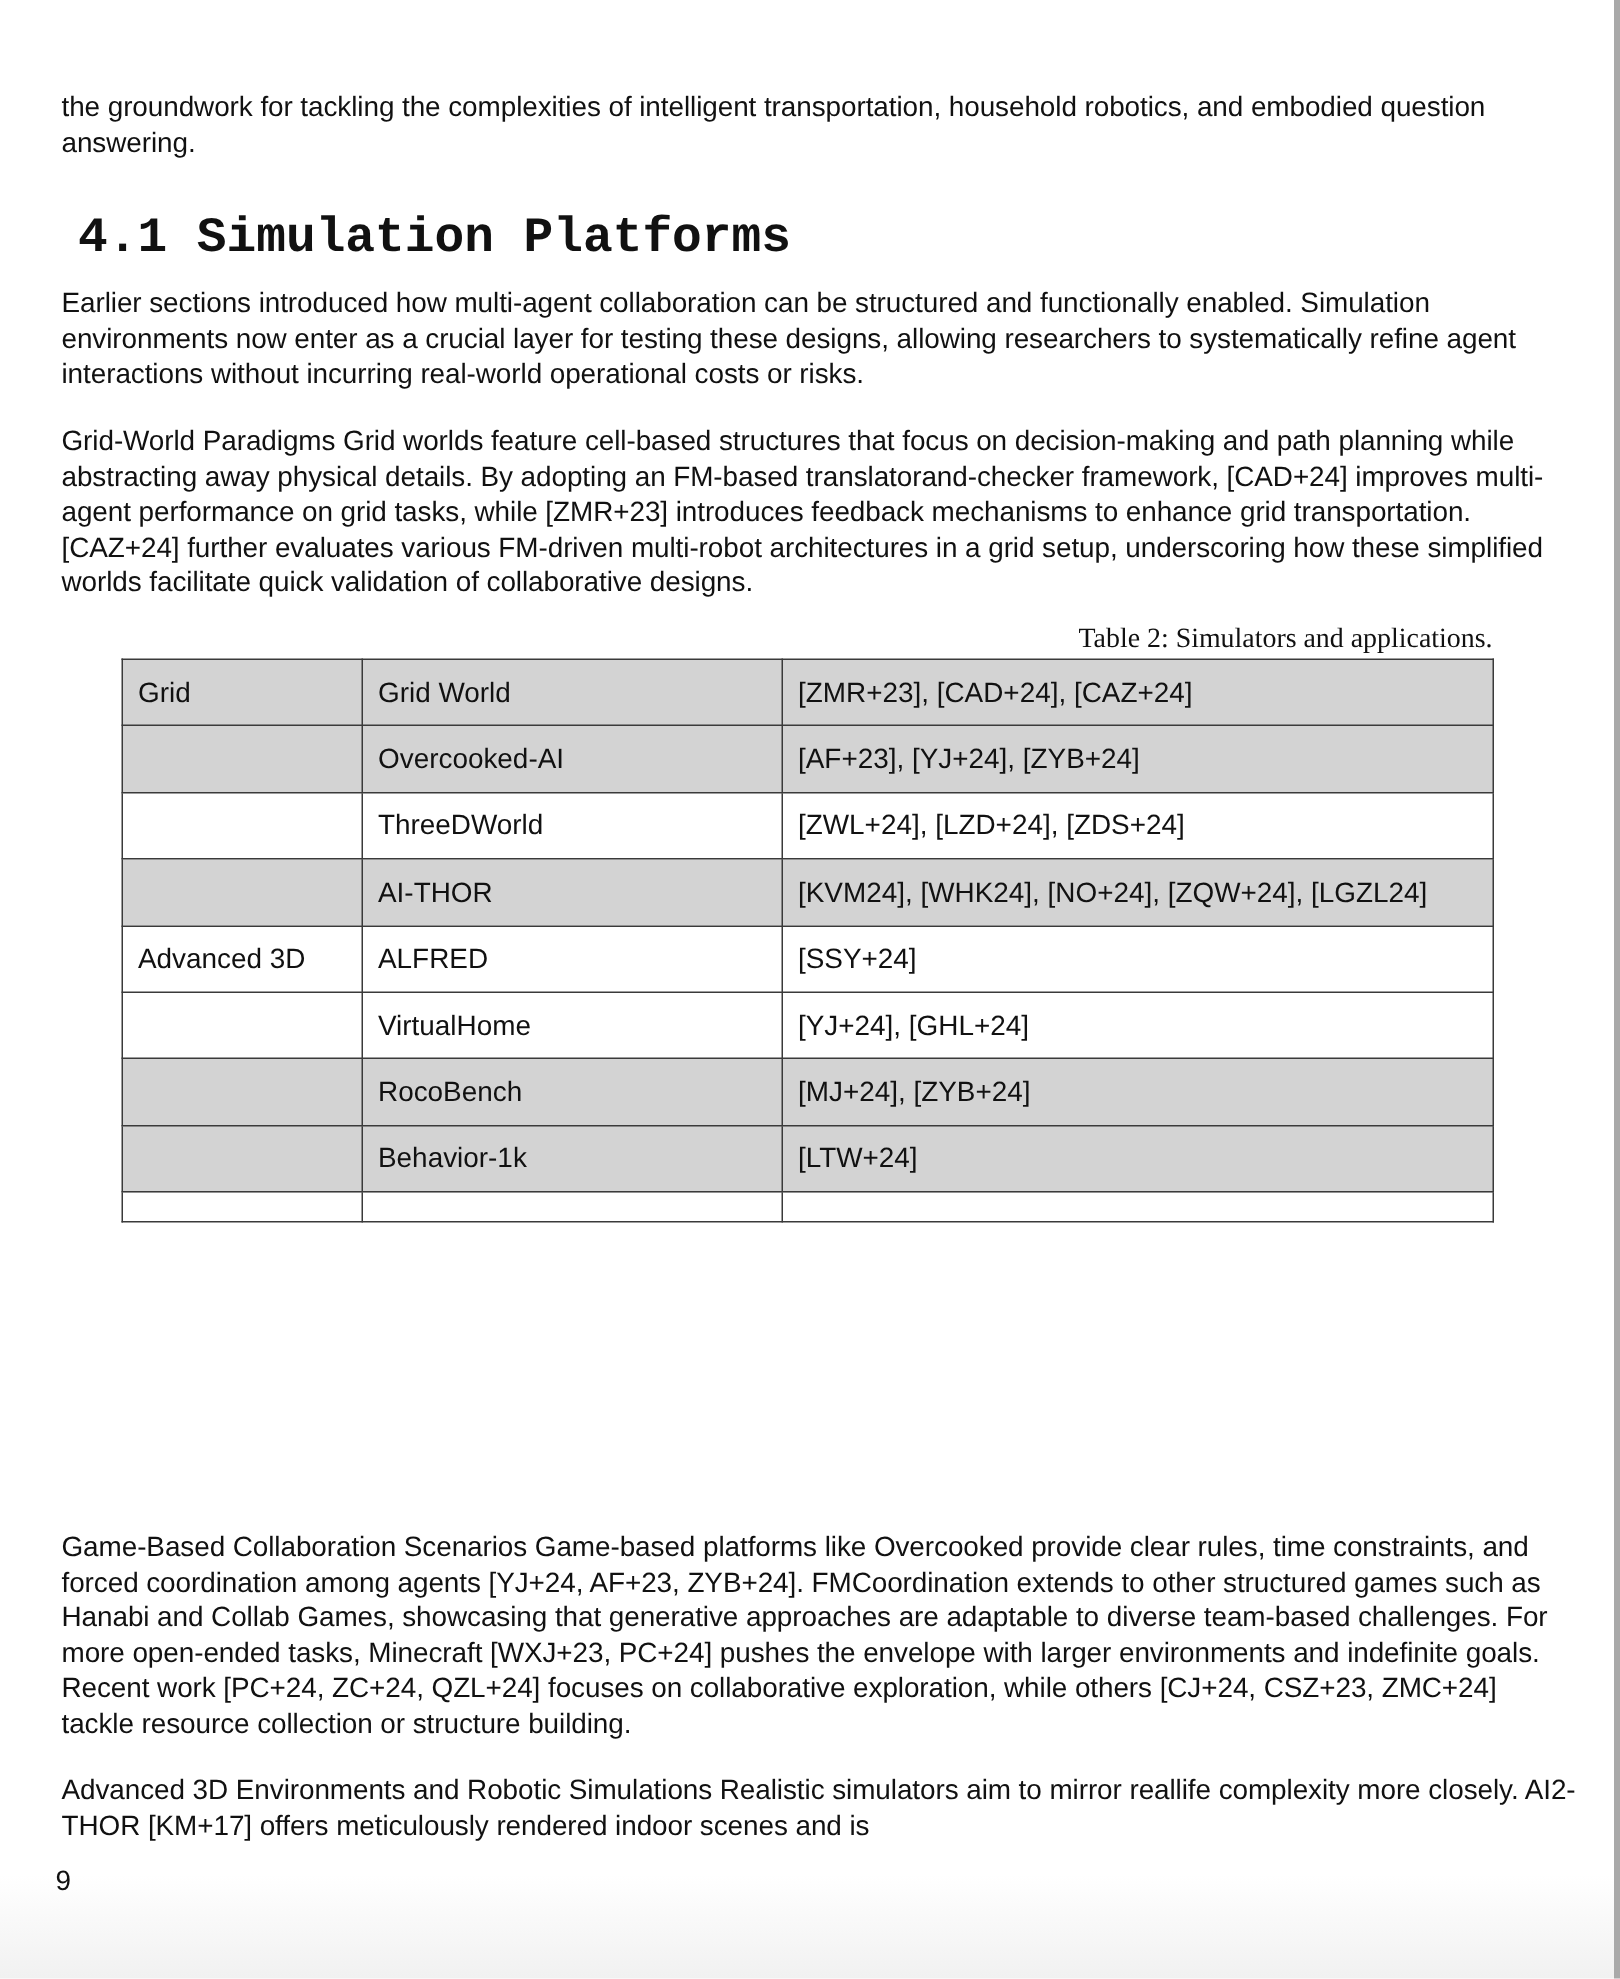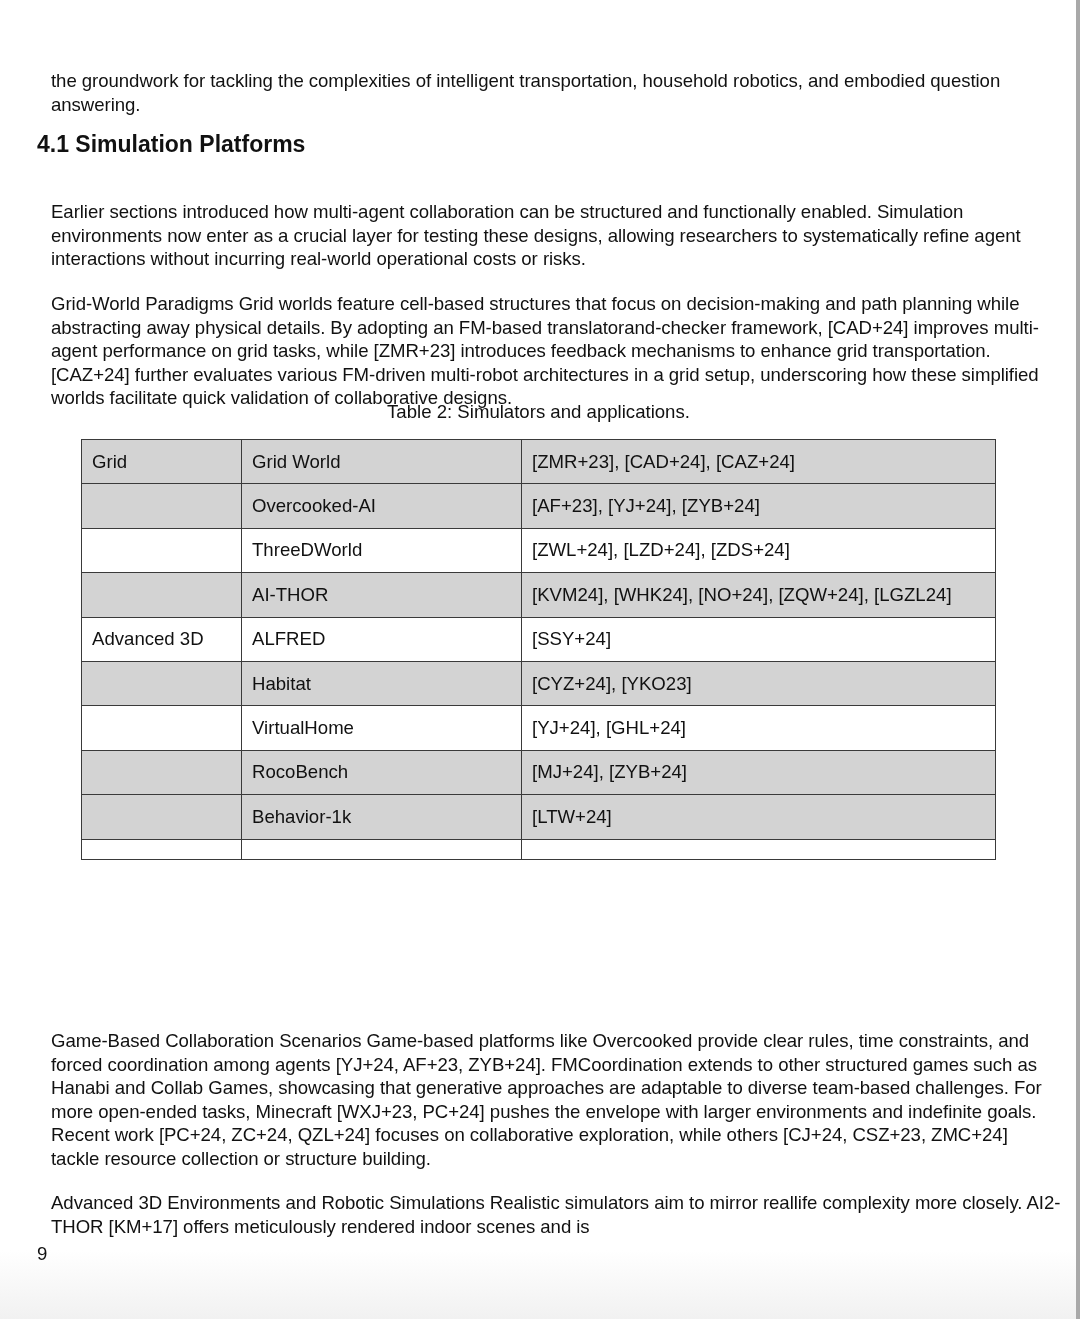--- a/index.html
+++ b/index.html
@@ -13,30 +13,30 @@
   .page {
     position: absolute; left: 0; top: 0; width: 1076px; height: 1319px;
     background: linear-gradient(to bottom, #ffffff 0px, #ffffff 1250px, #f1f1f1 1319px);
   }
   .edge {
     position: absolute; right: 0; top: 0; width: 4px; height: 1319px;
     background: #a9a9a9;
   }
   .para {
     position: absolute; left: 37px; width: 1010px;
-    font-size: 18.6px; line-height: 23.5px; margin: 14px;
+    font-size: 18.6px; line-height: 23.5px; margin: 4px;
     letter-spacing: -0.05px;
   }
   .heading {
-    position: absolute; left: 37px; top: 126px; margin: 0;
-    font-size: 23px; font-weight: bold; line-height: 36px;
+    position: absolute; left: 37px; top: 126px; margin: 15px;
+    font-size: 33px; font-weight: bold; line-height: 36px; font-family: Liberation Mono, monospace;
   }
   .caption {
-    position: absolute; left: 82px; width: 913px; top: 400px;
-    text-align: center; font-size: 18.6px; line-height: 24px;
+    position: absolute; left: 82px; width: 913px; top: 414px;
+    text-align: right; font-size: 18.6px; line-height: 24px; font-family: Liberation Serif, serif;
   }
   table.sim {
     position: absolute; left: 81px; top: 439px; width: 914px;
     border-collapse: collapse; table-layout: fixed;
     font-size: 18.6px;
   }
   table.sim td, table.sim th {
     border: 1.2px solid #3a3a3a; padding: 0 10px; height: 43.4px;
     text-align: left; font-weight: normal; vertical-align: middle;
     white-space: nowrap;
@@ -88,25 +88,20 @@
     <tr class="shade">
       <td></td>
       <td>AI-THOR</td>
       <td>[KVM24], [WHK24], [NO+24], [ZQW+24], [LGZL24]</td>
     </tr>
     <tr>
       <td>Advanced 3D</td>
       <td>ALFRED</td>
       <td>[SSY+24]</td>
     </tr>
-    <tr class="shade">
-      <td></td>
-      <td>Habitat</td>
-      <td>[CYZ+24], [YKO23]</td>
-    </tr>
     <tr>
       <td></td>
       <td>VirtualHome</td>
       <td>[YJ+24], [GHL+24]</td>
     </tr>
     <tr class="shade">
       <td></td>
       <td>RocoBench</td>
       <td>[MJ+24], [ZYB+24]</td>
     </tr>

